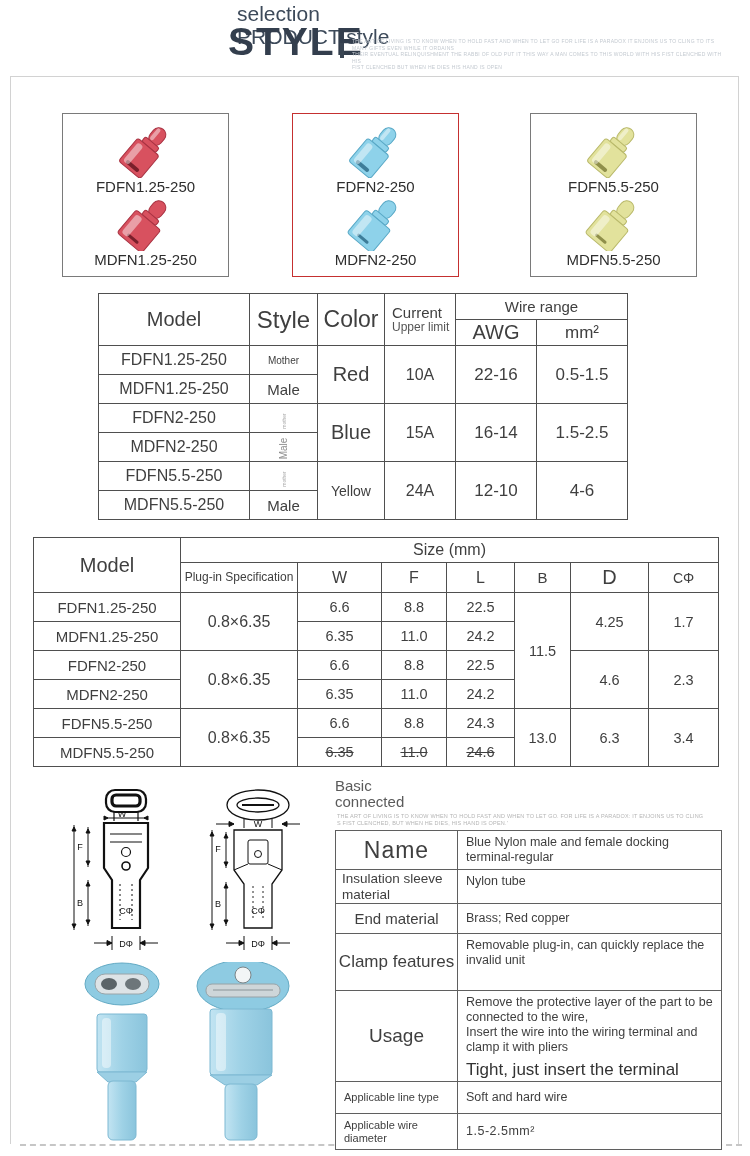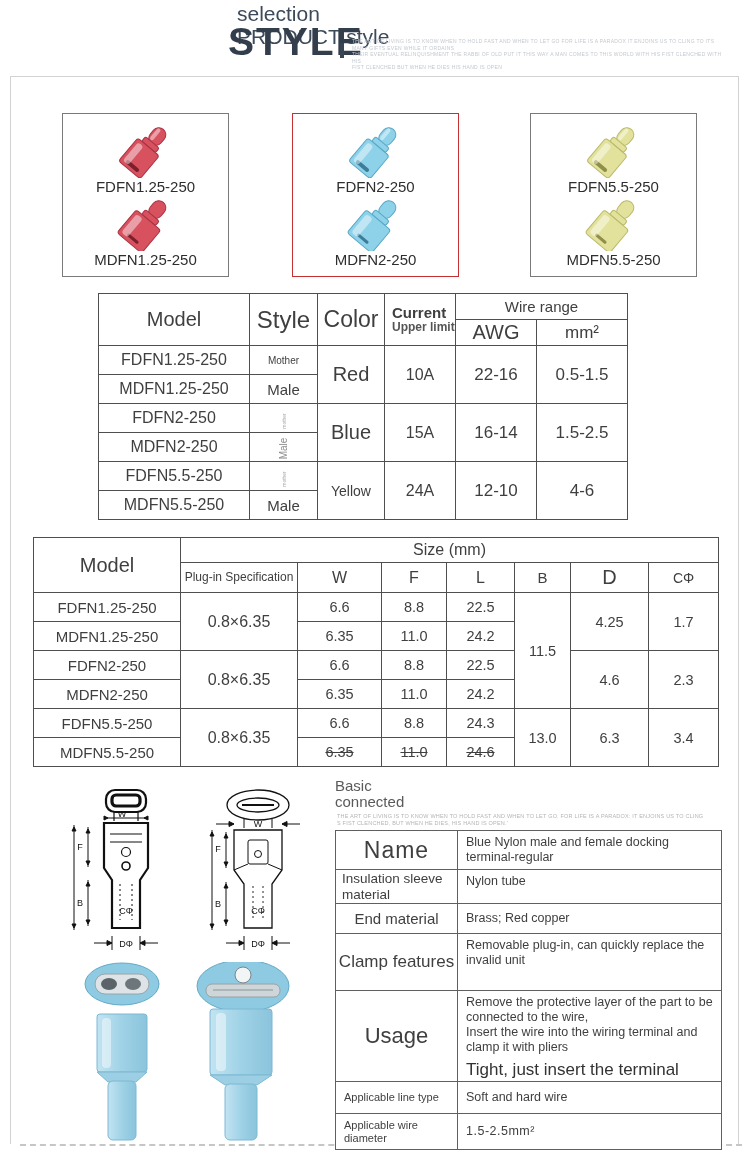--- a/index.html
+++ b/index.html
@@ -25,21 +25,21 @@
   .term .t-slot { fill:var(--slot); stroke:none; }
   .term .t-hl { fill:rgba(255,255,255,.45); stroke:none; }
 
   
   table { position:absolute; border-collapse:collapse; table-layout:fixed; background:#fff; }
   .t1 th,.t1 td,.t2 th,.t2 td { border:1px solid #4f4f4f; text-align:center; vertical-align:middle; color:#3f3f3f; font-weight:400; padding:0; overflow:hidden; }
   .t1 tr.h1 { height:26px; } .t1 tr.h2 { height:26px; } .t1 tr.dr { height:29px; }
   .th-model { font-size:20px; color:#4a4a4a; }
   .th-style { font-size:24px; color:#44505e; }
   .th-color { font-size:23px; color:#44505e; }
-  .cur-wrap { text-align:left; padding-left:7px;font-weight:bold; }
+  .cur-wrap { text-align:left; padding-left:7px; }
   .cur-main { font-size:15px; line-height:16px; }
   .cur-sub  { font-size:12px; line-height:13px; color:#555; }
   .th-wire { font-size:15px; }
   .th-awg { font-size:20px; } .th-mm { font-size:17px; }
   .c-model { font-size:16px; }
   .c-style-mother { font-size:10px; color:#8b8b8b; }
   .c-style-male { font-size:15px; color:#5a5a5a; }
   .rot-sm span { display:inline-block; transform:rotate(-90deg); font-size:5px; color:#aaa; white-space:nowrap; }
   .rot-male span { display:inline-block; transform:rotate(-90deg); font-size:10px; color:#8b8b8b; white-space:nowrap; }
   .c-color { font-size:20px; } .c-color-sm { font-size:14px; color:#5a5a5a; }
@@ -55,21 +55,21 @@
 
   
   .basic-title { position:absolute; left:335px; top:778px; font-size:15px; line-height:16px; color:#5a5a5a; }
   .basic-quote { position:absolute; left:337px; top:813px; width:380px; font-size:5.5px; line-height:7px; color:#b5b5b5; letter-spacing:.2px; }
   .t3 td { border:1px solid #5f5f5f; color:#3f3f3f; vertical-align:middle; }
   .t3 .lbl { text-align:center; }
   .lbl-name { font-size:23px; color:#49505a; letter-spacing:1px; }
   .lbl-ins { font-size:13.5px; text-align:left !important; padding-left:6px; line-height:16px; }
   .lbl-end { font-size:15px; }
   .lbl-clamp { font-size:17px; line-height:20px; }
-  .lbl-usage { font-size:22px; color:#49505a; }
+  .lbl-usage { font-size:19px; color:#49505a; }
   .lbl-sm { font-size:11px; text-align:left !important; padding-left:8px; line-height:13px; }
   .t3 .val { font-size:12.5px; text-align:left; padding:4px 8px; line-height:15px; }
   .t3 .val-top { vertical-align:top; }
   .usage-big { font-size:17px; color:#333; margin-top:7px; }
   .val-big { font-size:18px; letter-spacing:.5px; }
   .r-name { height:32px; } .r-ins { height:34px; } .r-end { height:30px; } .r-clamp { height:57px; }
   .r-usage { height:91px; } .r-line { height:32px; } .r-dia { height:36px; }
 
   
   .drawings, .photos { position:absolute; }

